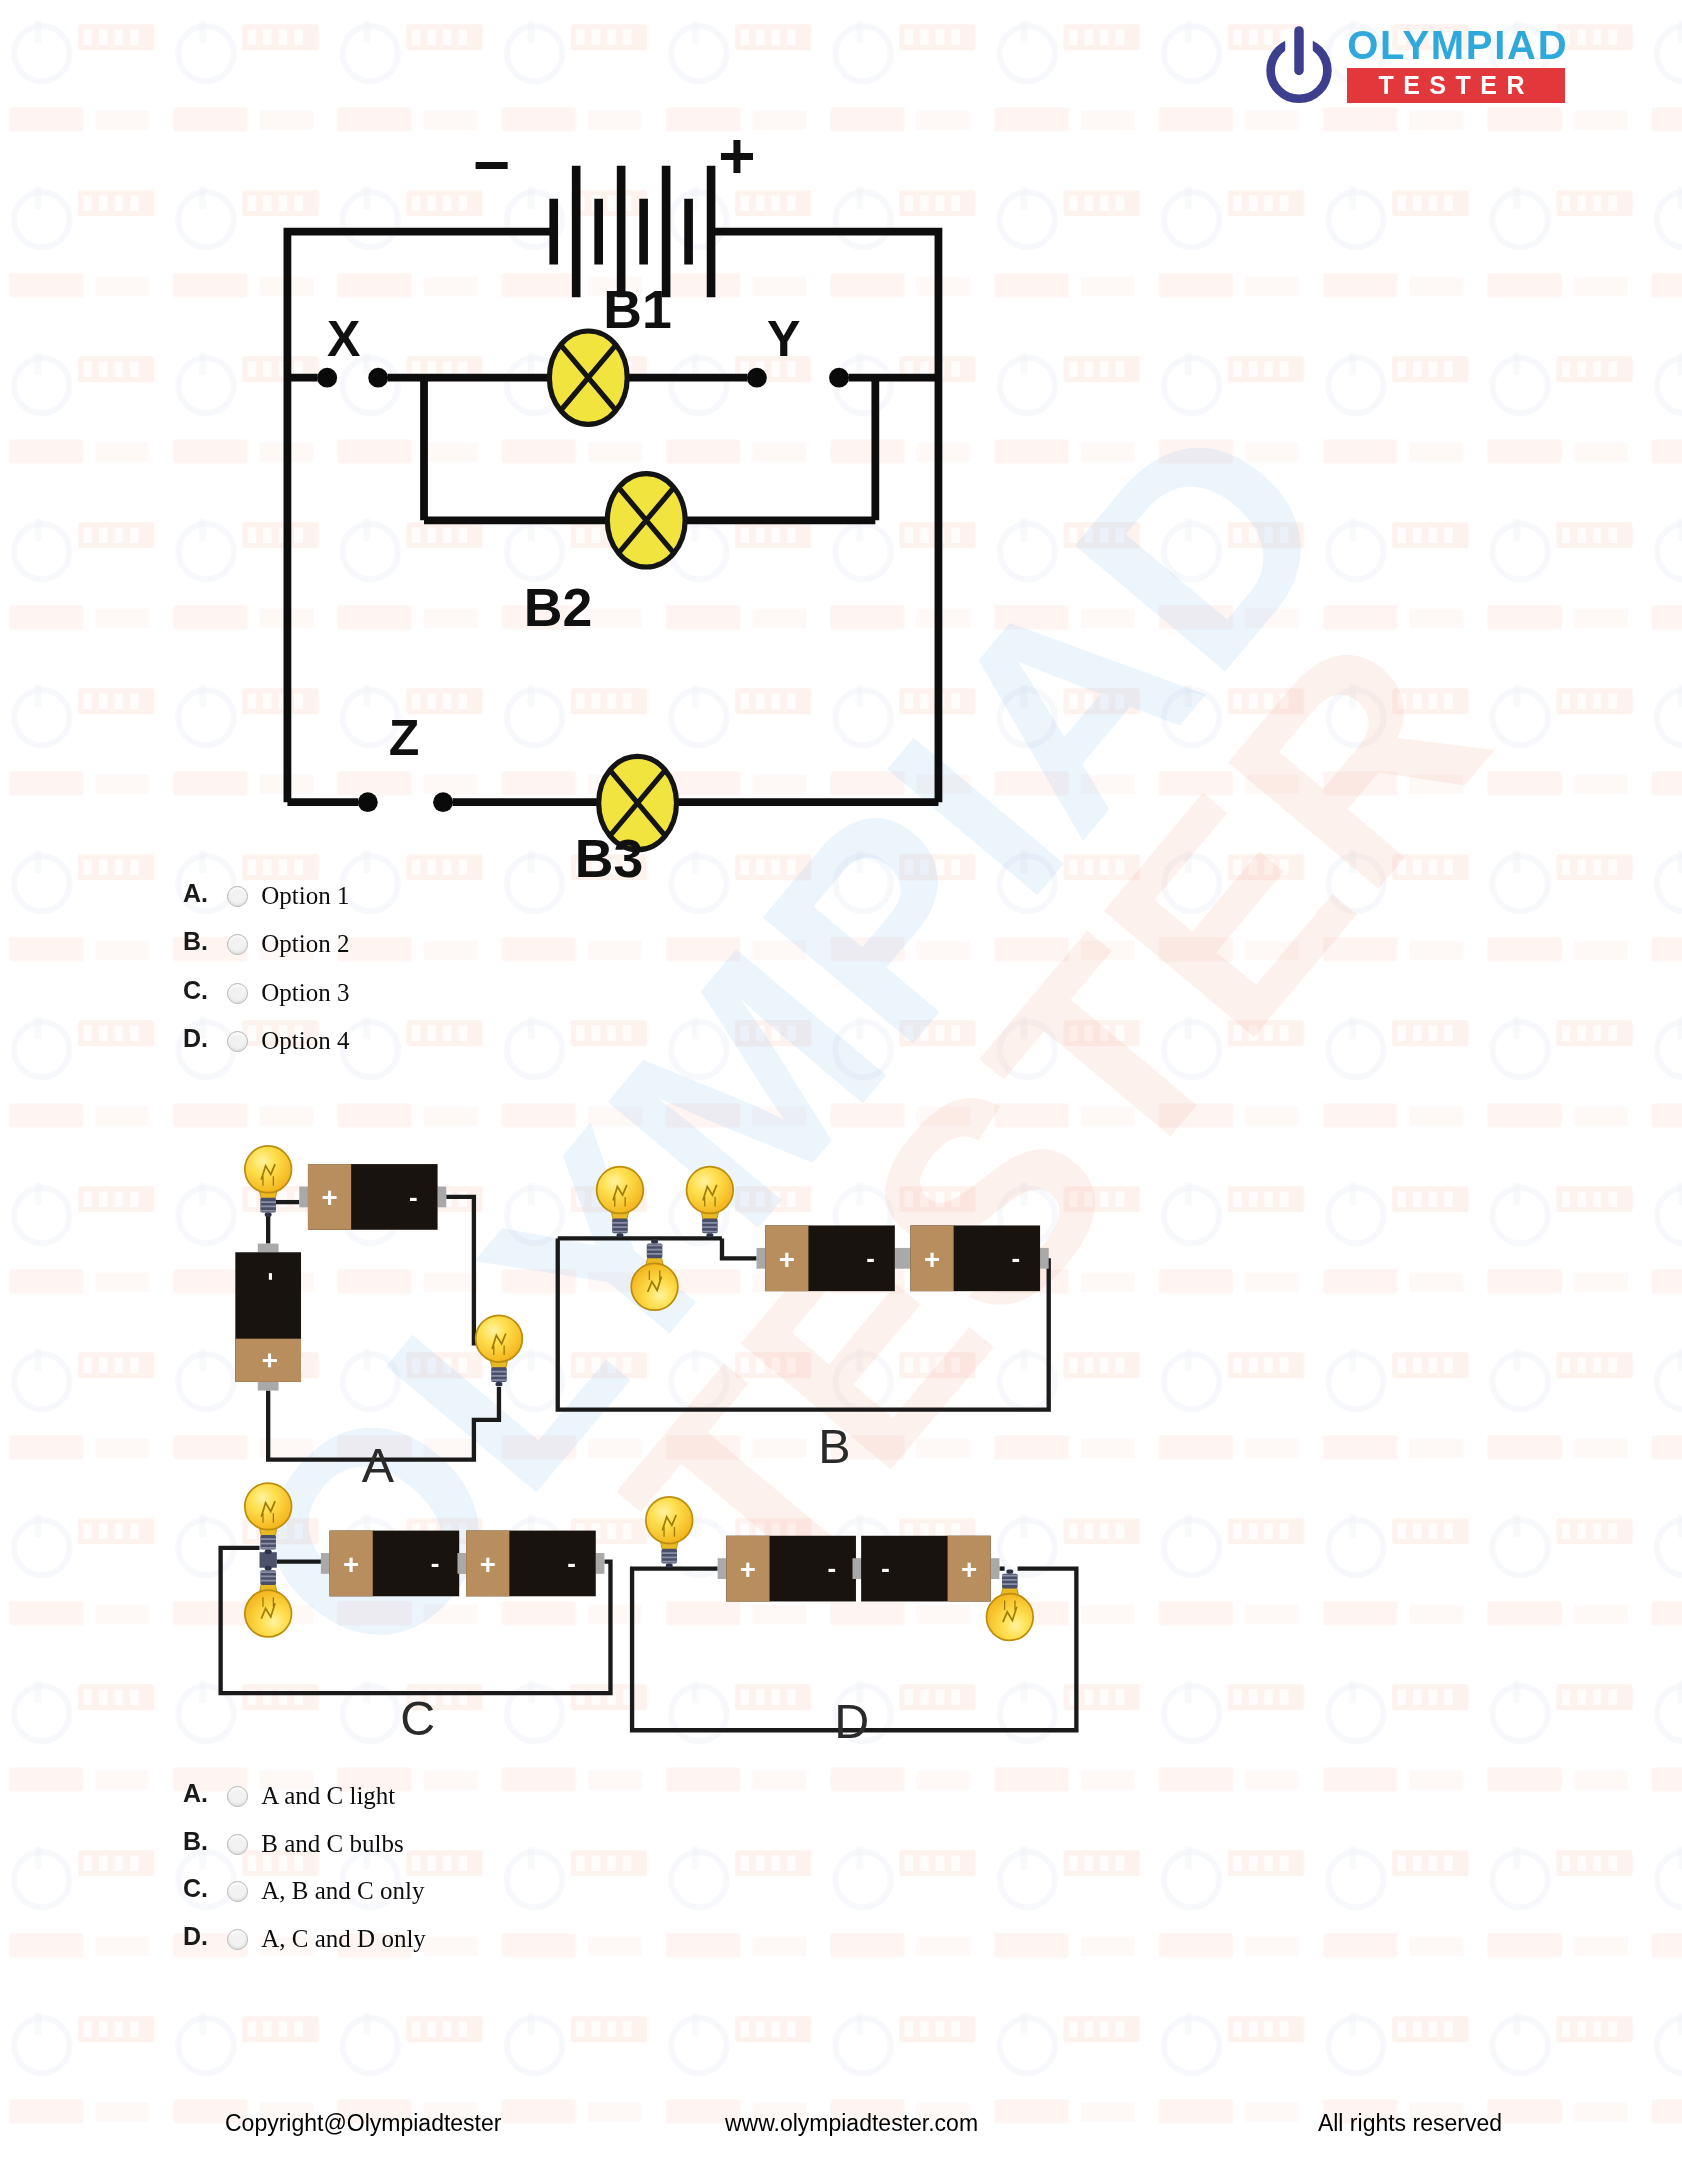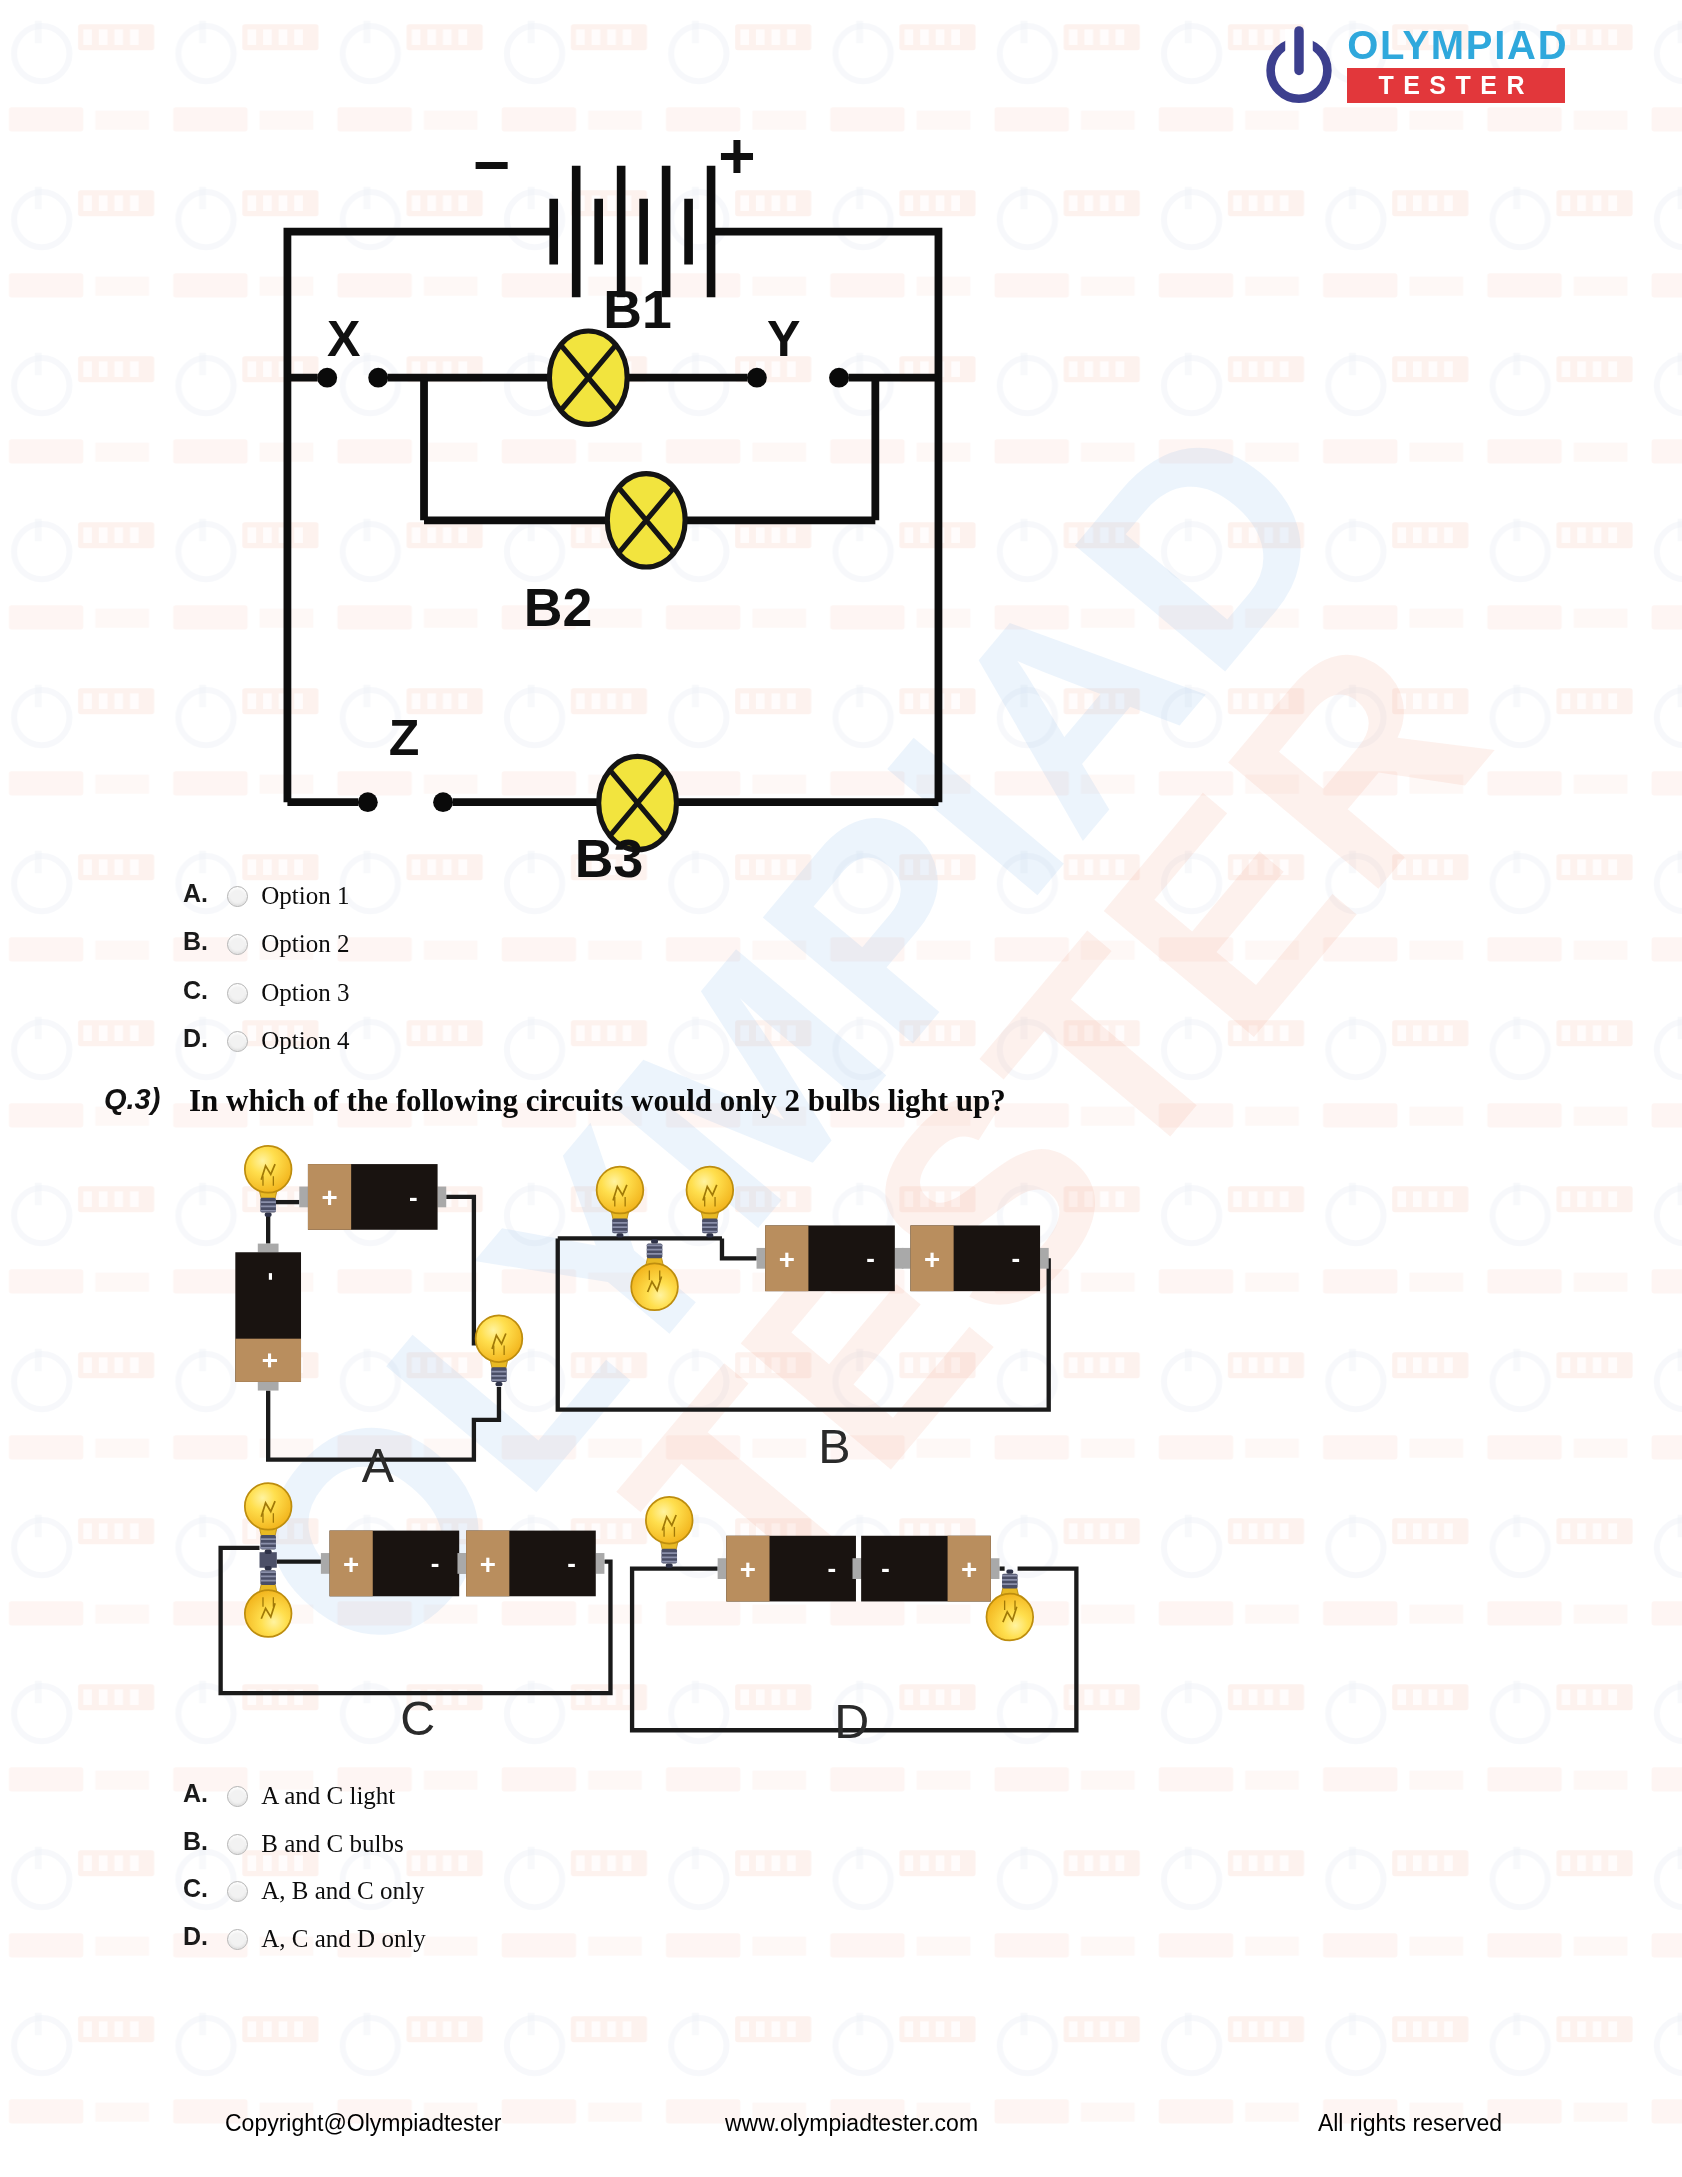--- a/index.html
+++ b/index.html
@@ -149,24 +149,20 @@
     <span class="opt-letter">C.</span>
     <span class="radio"></span>
     <span class="opt-text">Option 3</span>
   </div>
   <div class="opt-row" style="top:1022px">
     <span class="opt-letter">D.</span>
     <span class="radio"></span>
     <span class="opt-text">Option 4</span>
   </div>
 
-  <div class="q3-head">
-    <span class="q3-num">Q.3)</span>
-    <span class="q3-text">In which of the following circuits would only 2 bulbs light up?</span>
-  </div>
 
   <svg class="circuit3" width="899" height="631" viewBox="230 1295 1040 730">
     <defs>
       <radialGradient id="gGlass" cx="38%" cy="32%" r="78%">
         <stop offset="0" stop-color="#fff3a0"></stop>
         <stop offset="0.35" stop-color="#ffdf4e"></stop>
         <stop offset="1" stop-color="#f0ad14"></stop>
       </radialGradient>
       <g id="bulb">
         <path d="M-11,21 L11,21 L8,34 L-8,34 Z" fill="#e8b923" stroke="#b88a10" stroke-width="1"></path>

